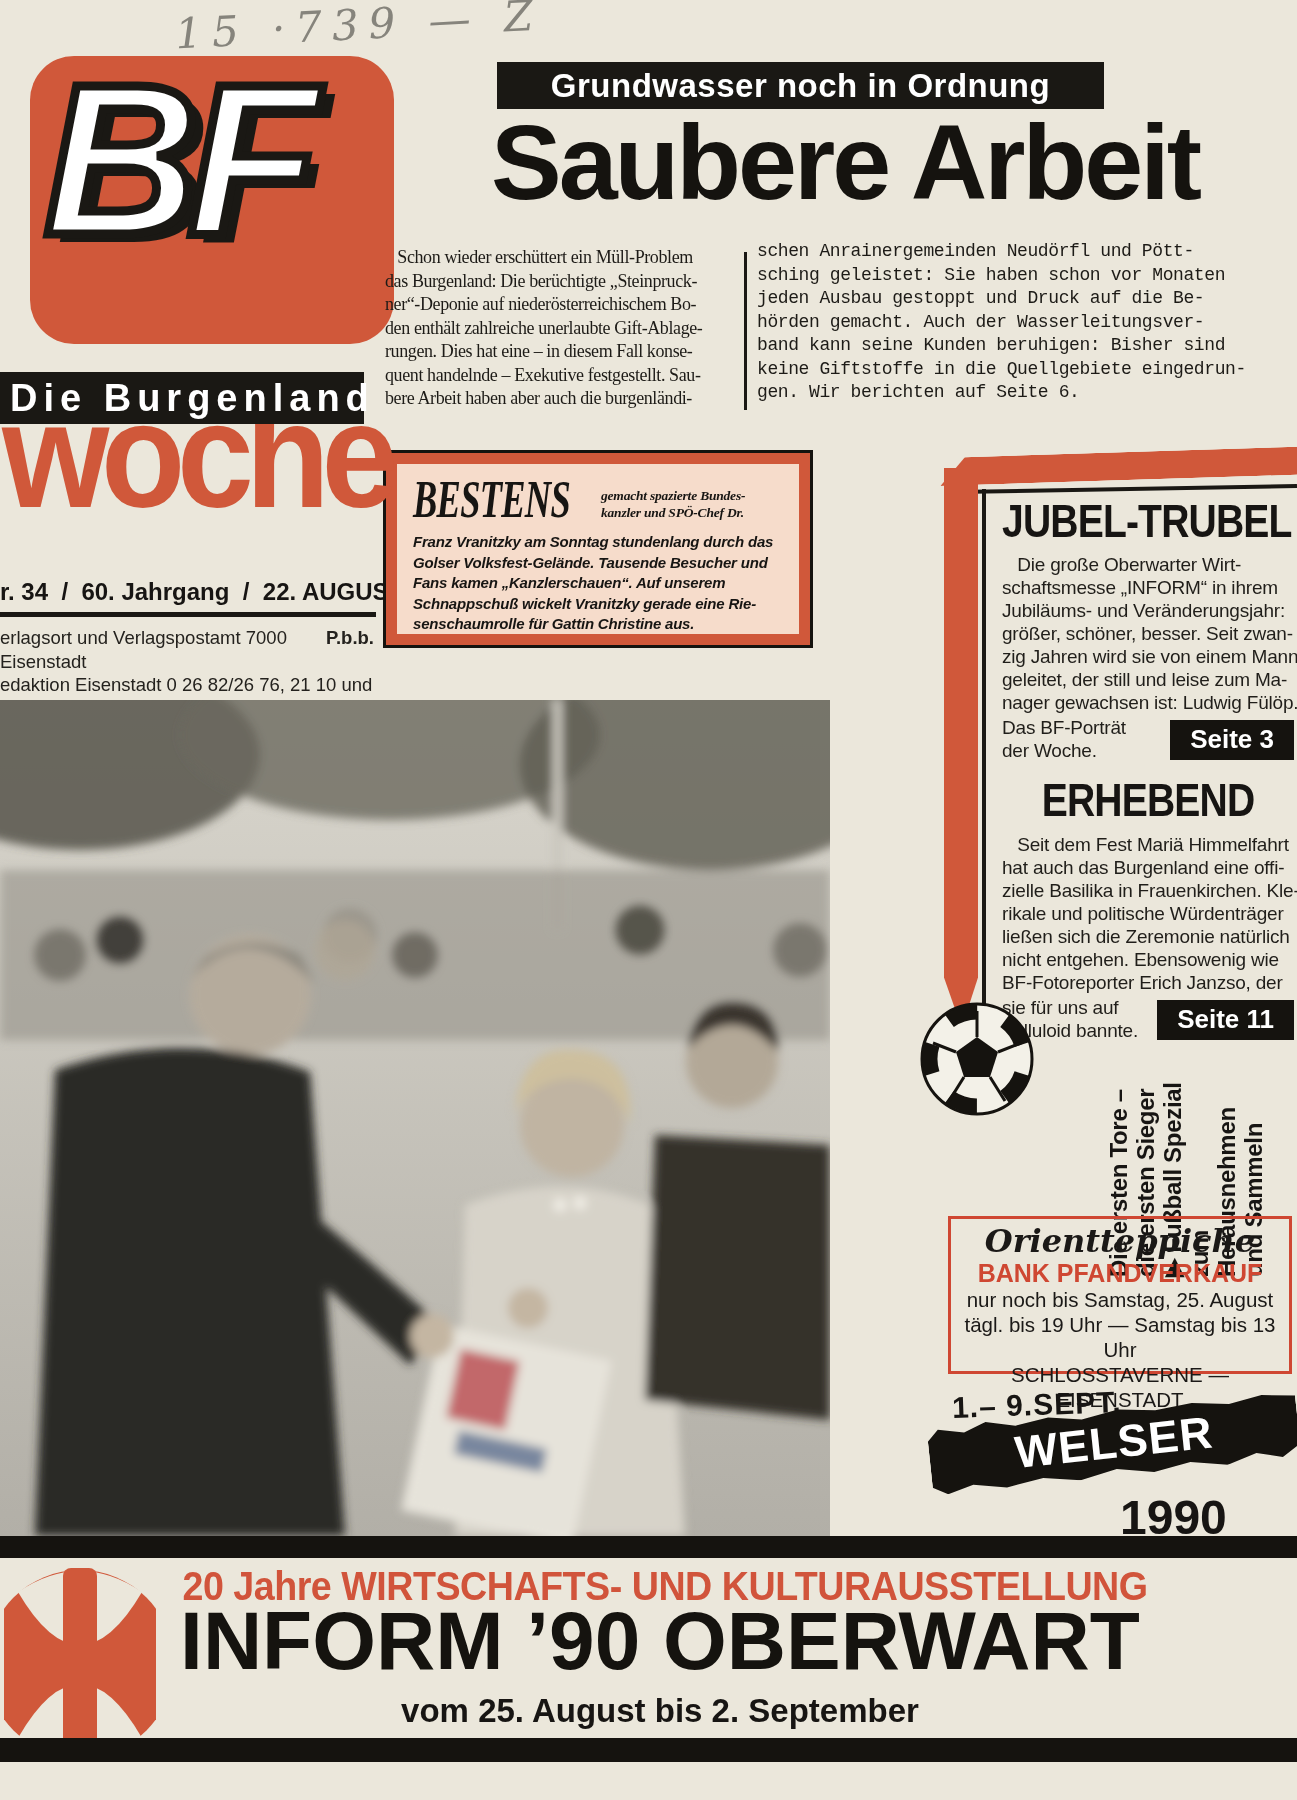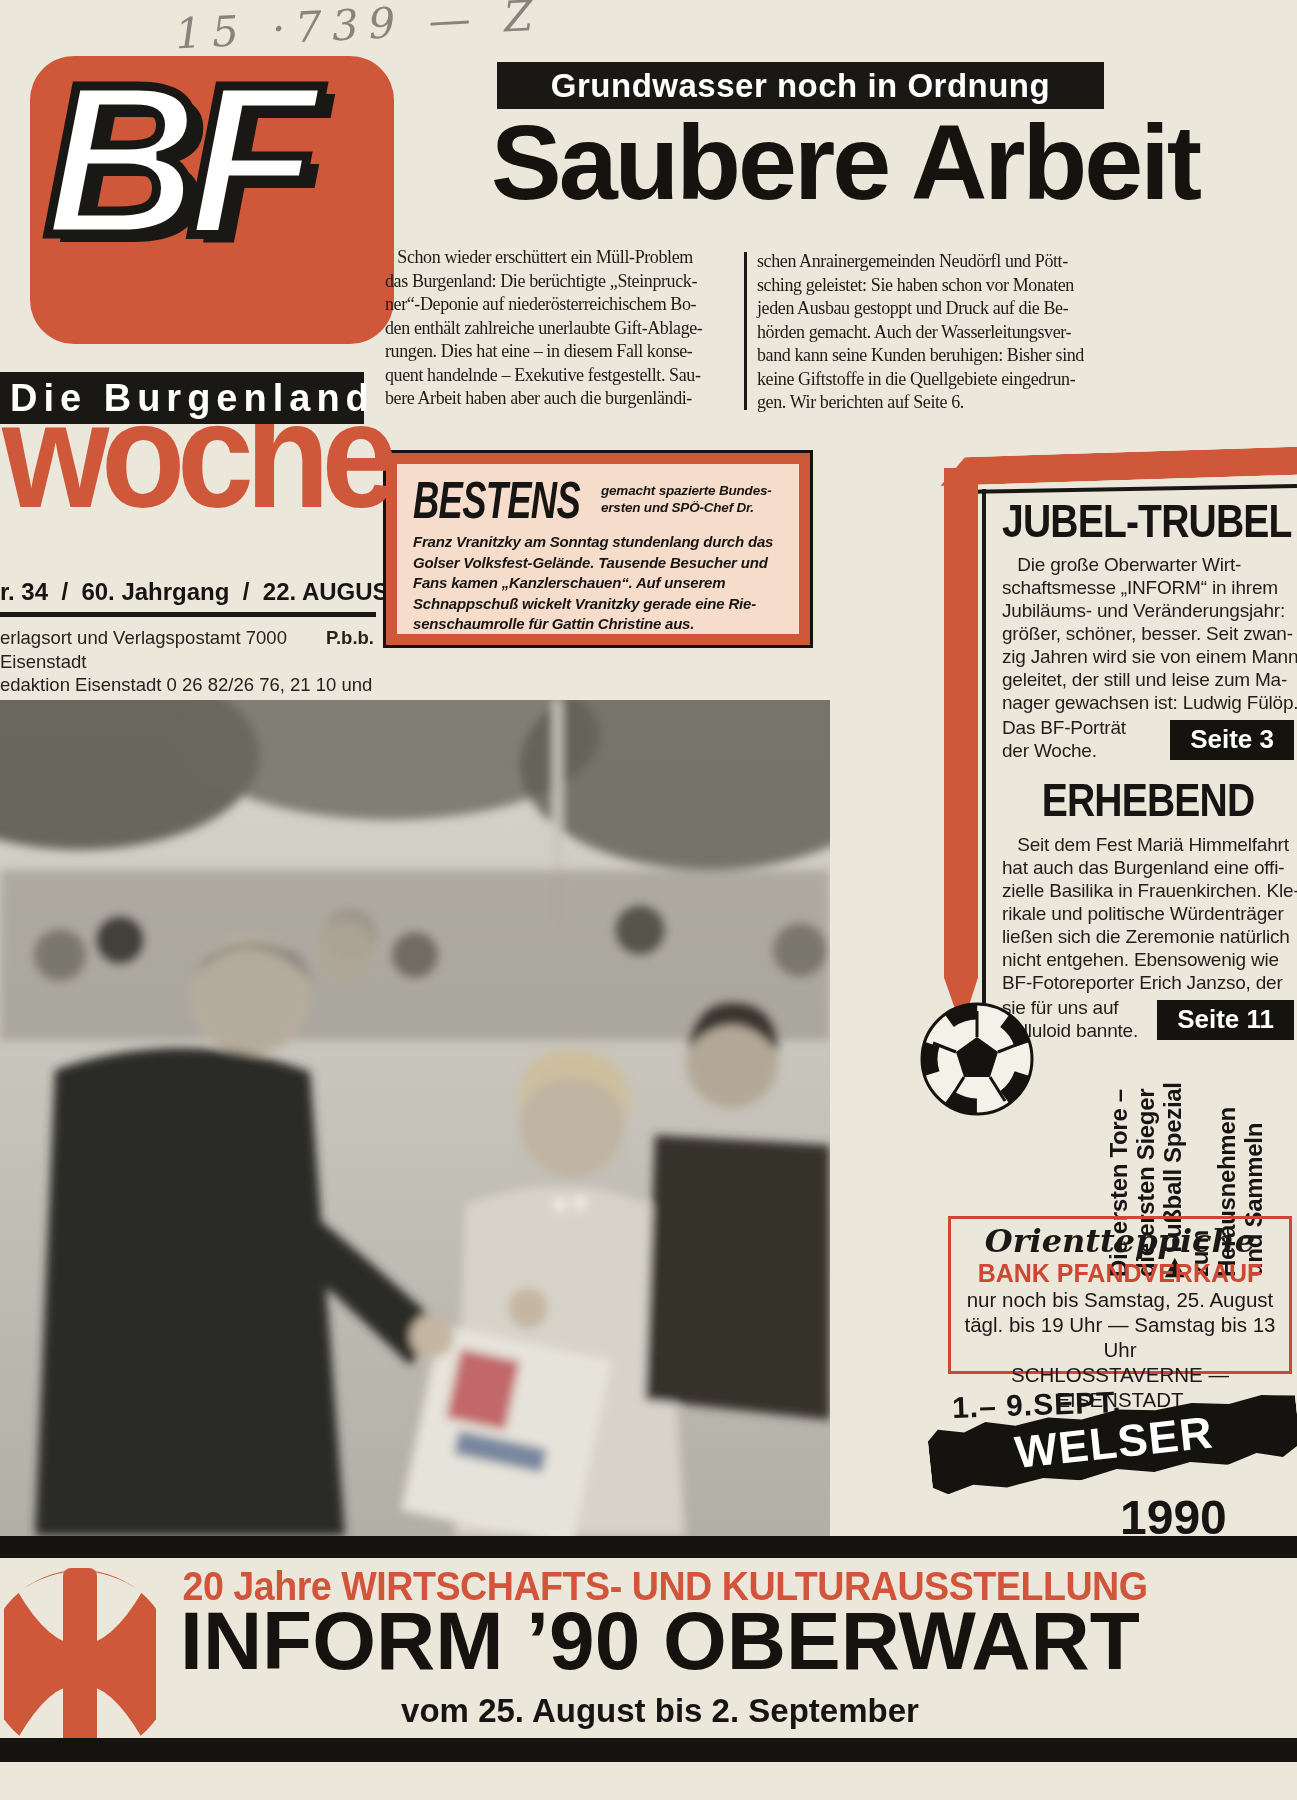--- a/index.html
+++ b/index.html
@@ -28,28 +28,28 @@
   .imprint b{font-weight:700;}
   
   .kicker-bar{left:497px;top:62px;width:607px;height:47px;background:#1a1814;}
   .kicker-bar span{display:block;color:#fff;font-size:33px;font-weight:700;line-height:47px;
     text-align:center;letter-spacing:.5px;}
   .headline{left:393px;top:104px;width:904px;text-align:center;font-size:106px;font-weight:900;
     letter-spacing:-3px;line-height:1.1;color:#15130f;}
   .bodycol{font-family:"Liberation Serif",serif;font-size:18px;line-height:23.5px;
     letter-spacing:-.4px;color:#1d1b17;}
   .col1{left:385px;top:246px;width:354px;}
-  .col2{left:757px;top:250px;width:352px;}
+  .col2{left:757px;top:240px;width:352px;font-family:Liberation Mono, monospace;}
   .coldiv{left:744px;top:252px;width:3px;height:158px;background:#1a1814;}
   
   .cap-outer{left:383px;top:450px;width:430px;height:198px;border:3px solid #15130f;
     background:#d0583a;padding:11px;box-sizing:border-box;}
   .cap-inner{background:#f6dccb;width:100%;height:100%;box-sizing:border-box;
     padding:10px 12px 6px 16px;}
-  .cap-row{display:flex;align-items:flex-start;}
+  .cap-row{display:flex;align-items:center;font-family:Liberation Serif, serif;}
   .bestens-wrap{width:188px;flex:none;}
   .bestens{display:inline-block;font-size:52px;font-weight:900;font-style:italic;line-height:1;
     letter-spacing:-1px;transform:scaleX(.70);transform-origin:left top;white-space:nowrap;}
   .cap-intro{font-size:13.5px;font-weight:700;font-style:italic;line-height:17px;
     padding-top:8px;letter-spacing:-.2px;}
   .cap-body{font-size:15px;font-weight:700;font-style:italic;line-height:20.5px;
     letter-spacing:-.2px;margin-top:6px;}
   
   .sb-redtop{left:940px;top:458px;width:362px;height:28px;background:#d0583a;
     transform:rotate(-1.8deg);transform-origin:left center;
@@ -146,21 +146,21 @@
 gen. Wir berichten auf Seite 6.</div>
 
   <div class="abs cap-outer">
     <div class="cap-inner">
       <div class="cap-row">
         <div class="bestens-wrap">
           <span class="bestens">BESTENS</span>
         </div>
         <div class="cap-intro">
           <div>gemacht spazierte Bundes-</div>
-          <div>ersten und SPÖ-Chef Dr.</div>
+          <div>kanzler und SPÖ-Chef Dr.</div>
         </div>
       </div>
       <div class="cap-body pre">Franz Vranitzky am Sonntag stundenlang durch das
 Golser Volksfest-Gelände. Tausende Besucher und
 Fans kamen „Kanzlerschauen“. Auf unserem
 Schnappschuß wickelt Vranitzky gerade eine Rie-
 senschaumrolle für Gattin Christine aus.</div>
     </div>
   </div>
 

